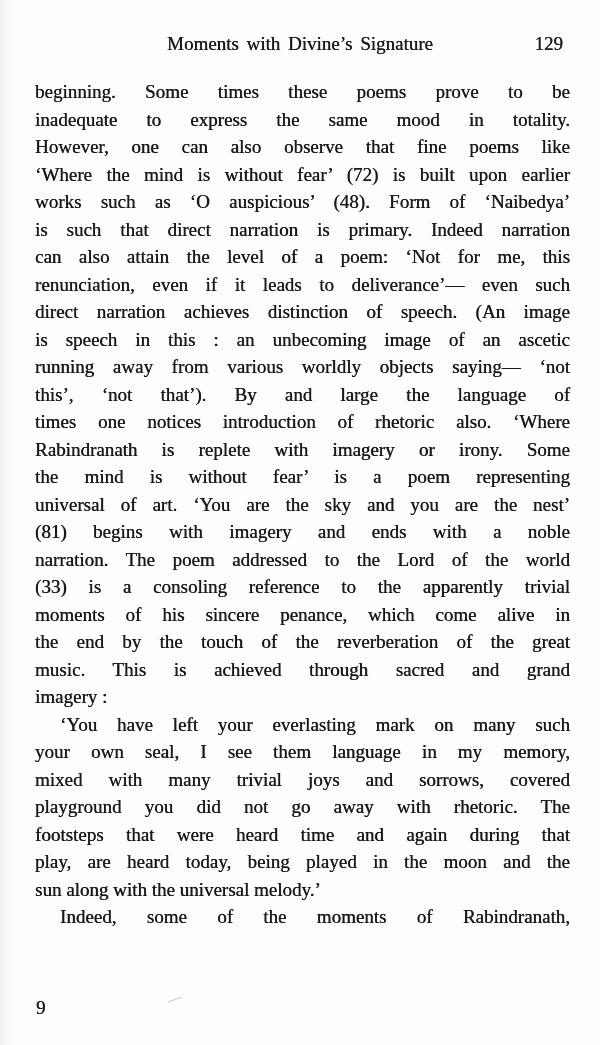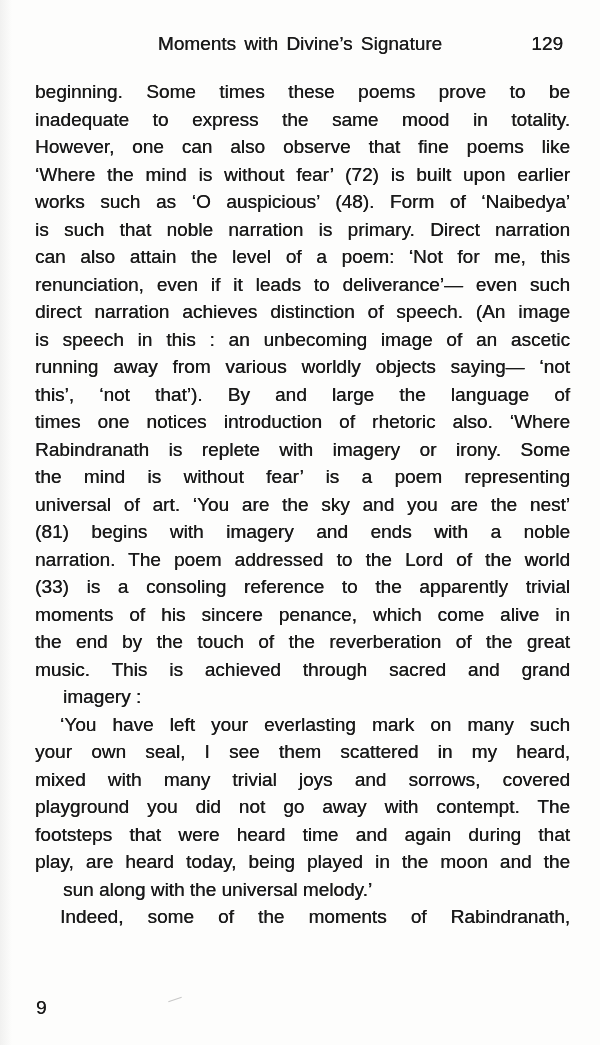--- a/index.html
+++ b/index.html
@@ -6,21 +6,21 @@
     margin: 0;
     padding: 0;
     background: #ffffff;
   }
   .page {
     position: relative;
     width: 600px;
     height: 1045px;
     background: #fdfdfc;
     overflow: hidden;
-    font-family: Liberation Sans, sans-serif;
+    font-family: Liberation Serif, serif;
     color: #1a1a1a;
   }
   
   .page::before {
     content: "";
     position: absolute;
     left: 0; top: 0; bottom: 0;
     width: 12px;
     background: linear-gradient(to right, rgba(80,80,80,0.07), rgba(80,80,80,0));
     pointer-events: none;
@@ -49,21 +49,20 @@
     line-height: 27.5px;
     text-shadow: 0.3px 0 0 currentColor;
   }
   .line {
     text-align: justify;
     text-align-last: justify;
     white-space: normal;
   }
   .line.para-end {
     text-align-last: left;
-    margin-left: 28px;
   }
   .line.indent {
     text-indent: 25px;
   }
   .footer {
     position: absolute;
     left: 36px;
     top: 997px;
     font-size: 19px;
     text-shadow: 0.3px 0 0 currentColor;
@@ -88,44 +87,44 @@
     <span class="page-number-top">129</span>
   </div>
 
   <div class="body-text" id="body-text">
       <div class="paragraph">
         <div class="line">beginning. Some times these poems prove to be</div>
         <div class="line">inadequate to express the same mood in totality.</div>
         <div class="line">However, one can also observe that fine poems like</div>
         <div class="line">‘Where the mind is without fear’ (72) is built upon earlier</div>
         <div class="line">works such as ‘O auspicious’ (48). Form of ‘Naibedya’</div>
-        <div class="line">is such that noble narration is primary. Direct narration</div>
+        <div class="line">is such that direct narration is primary. Indeed narration</div>
         <div class="line">can also attain the level of a poem: ‘Not for me, this</div>
         <div class="line">renunciation, even if it leads to deliverance’— even such</div>
         <div class="line">direct narration achieves distinction of speech. (An image</div>
         <div class="line">is speech in this : an unbecoming image of an ascetic</div>
         <div class="line">running away from various worldly objects saying— ‘not</div>
         <div class="line">this’, ‘not that’). By and large the language of</div>
         <div class="line">times one notices introduction of rhetoric also. ‘Where</div>
         <div class="line">Rabindranath is replete with imagery or irony. Some</div>
         <div class="line">the mind is without fear’ is a poem representing</div>
         <div class="line">universal of art. ‘You are the sky and you are the nest’</div>
         <div class="line">(81) begins with imagery and ends with a noble</div>
         <div class="line">narration. The poem addressed to the Lord of the world</div>
         <div class="line">(33) is a consoling reference to the apparently trivial</div>
         <div class="line">moments of his sincere penance, which come alive in</div>
         <div class="line">the end by the touch of the reverberation of the great</div>
         <div class="line">music. This is achieved through sacred and grand</div>
         <div class="line para-end">imagery :</div>
       </div>
       <div class="paragraph">
         <div class="line indent">‘You have left your everlasting mark on many such</div>
-        <div class="line">your own seal, I see them scattered in my heard,</div>
+        <div class="line">your own seal, I see them language in my memory,</div>
         <div class="line">mixed with many trivial joys and sorrows, covered</div>
-        <div class="line">playground you did not go away with contempt. The</div>
+        <div class="line">playground you did not go away with rhetoric. The</div>
         <div class="line">footsteps that were heard time and again during that</div>
         <div class="line">play, are heard today, being played in the moon and the</div>
         <div class="line para-end">sun along with the universal melody.’</div>
       </div>
       <div class="paragraph">
         <div class="line indent">Indeed, some of the moments of Rabindranath,</div>
       </div>
     </div>
 
   <div class="scan-artifact"></div>

